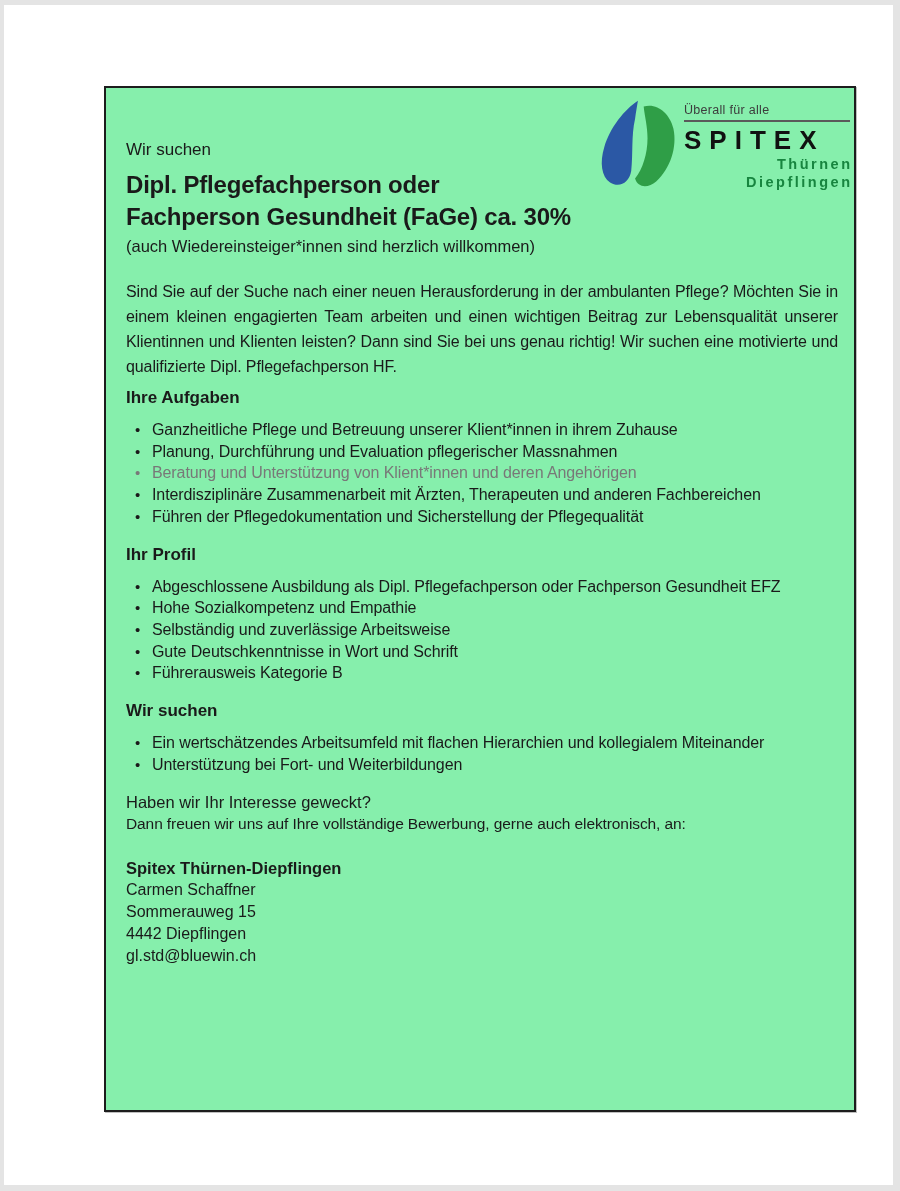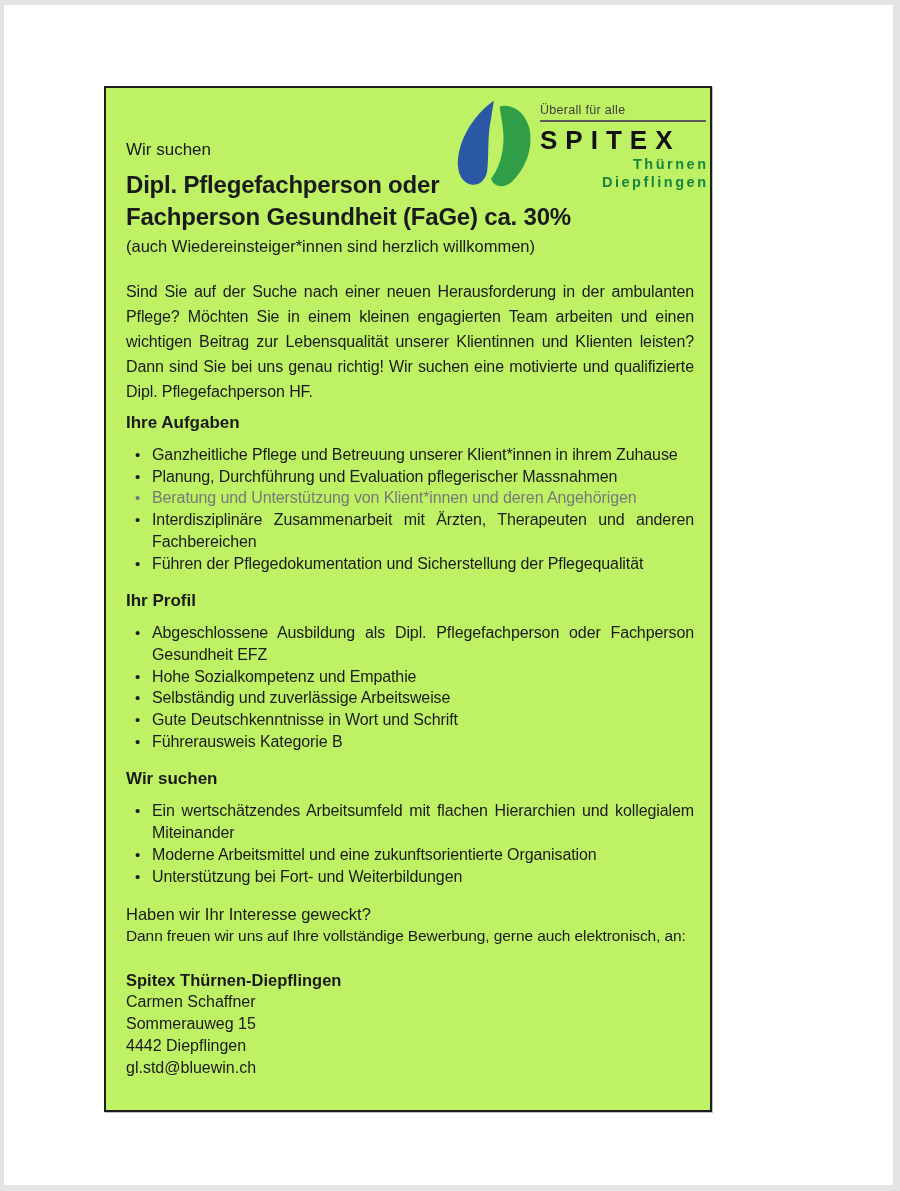--- a/index.html
+++ b/index.html
@@ -8,25 +8,25 @@
     background:var(--frame,#e4e4e4);
     font-family:"Liberation Sans", sans-serif;
     color:var(--text,#1a1a1a);
     overflow:hidden;
   }
   .page{
     position:absolute;left:4px;top:5px;right:7px;bottom:6px;
     background:#ffffff;
   }
   .doc-box{
-    position:absolute;left:100px;top:81px;width:608px;min-height:1026px;
+    position:absolute;left:100px;top:81px;width:752px;min-height:1026px;
     box-sizing:border-box;
     border:2px solid var(--border,#1d1d1d);
     box-shadow:1px 1px 0 rgba(0,0,0,.25);
-    background:#bef264;
+    background:#86efac;
     padding:51px 16px 10px 20px;
   }
   
   .logo{
     position:absolute;top:7px;right:4px;width:262px;
     display:flex;align-items:flex-start;
   }
   .swoosh{width:96px;height:96px;flex:0 0 auto;margin-top:2px;}
   .logo-text{flex:1;min-width:0;padding-top:8px;}
   .tagline{
@@ -114,21 +114,20 @@
       <div class="bullet-item">Abgeschlossene Ausbildung als Dipl. Pflegefachperson oder Fachperson Gesundheit EFZ</div>
       <div class="bullet-item">Hohe Sozialkompetenz und Empathie</div>
       <div class="bullet-item">Selbständig und zuverlässige Arbeitsweise</div>
       <div class="bullet-item">Gute Deutschkenntnisse in Wort und Schrift</div>
       <div class="bullet-item">Führerausweis Kategorie B</div>
     </div>
 
     <h2 class="sec-heading">Wir suchen</h2>
     <div class="bullet-list">
       <div class="bullet-item">Ein wertschätzendes Arbeitsumfeld mit flachen Hierarchien und kollegialem Miteinander</div>
-      <div class="bullet-item">Moderne Arbeitsmittel und eine zukunftsorientierte Organisation</div>
       <div class="bullet-item">Unterstützung bei Fort- und Weiterbildungen</div>
     </div>
 
     <div class="closing">
       <p class="closing-head">Haben wir Ihr Interesse geweckt?</p>
       <p class="closing-text">Dann freuen wir uns auf Ihre vollständige Bewerbung, gerne auch elektronisch, an:</p>
     </div>
 
     <div class="contact">
       <div class="name">Spitex Thürnen-Diepflingen</div>

